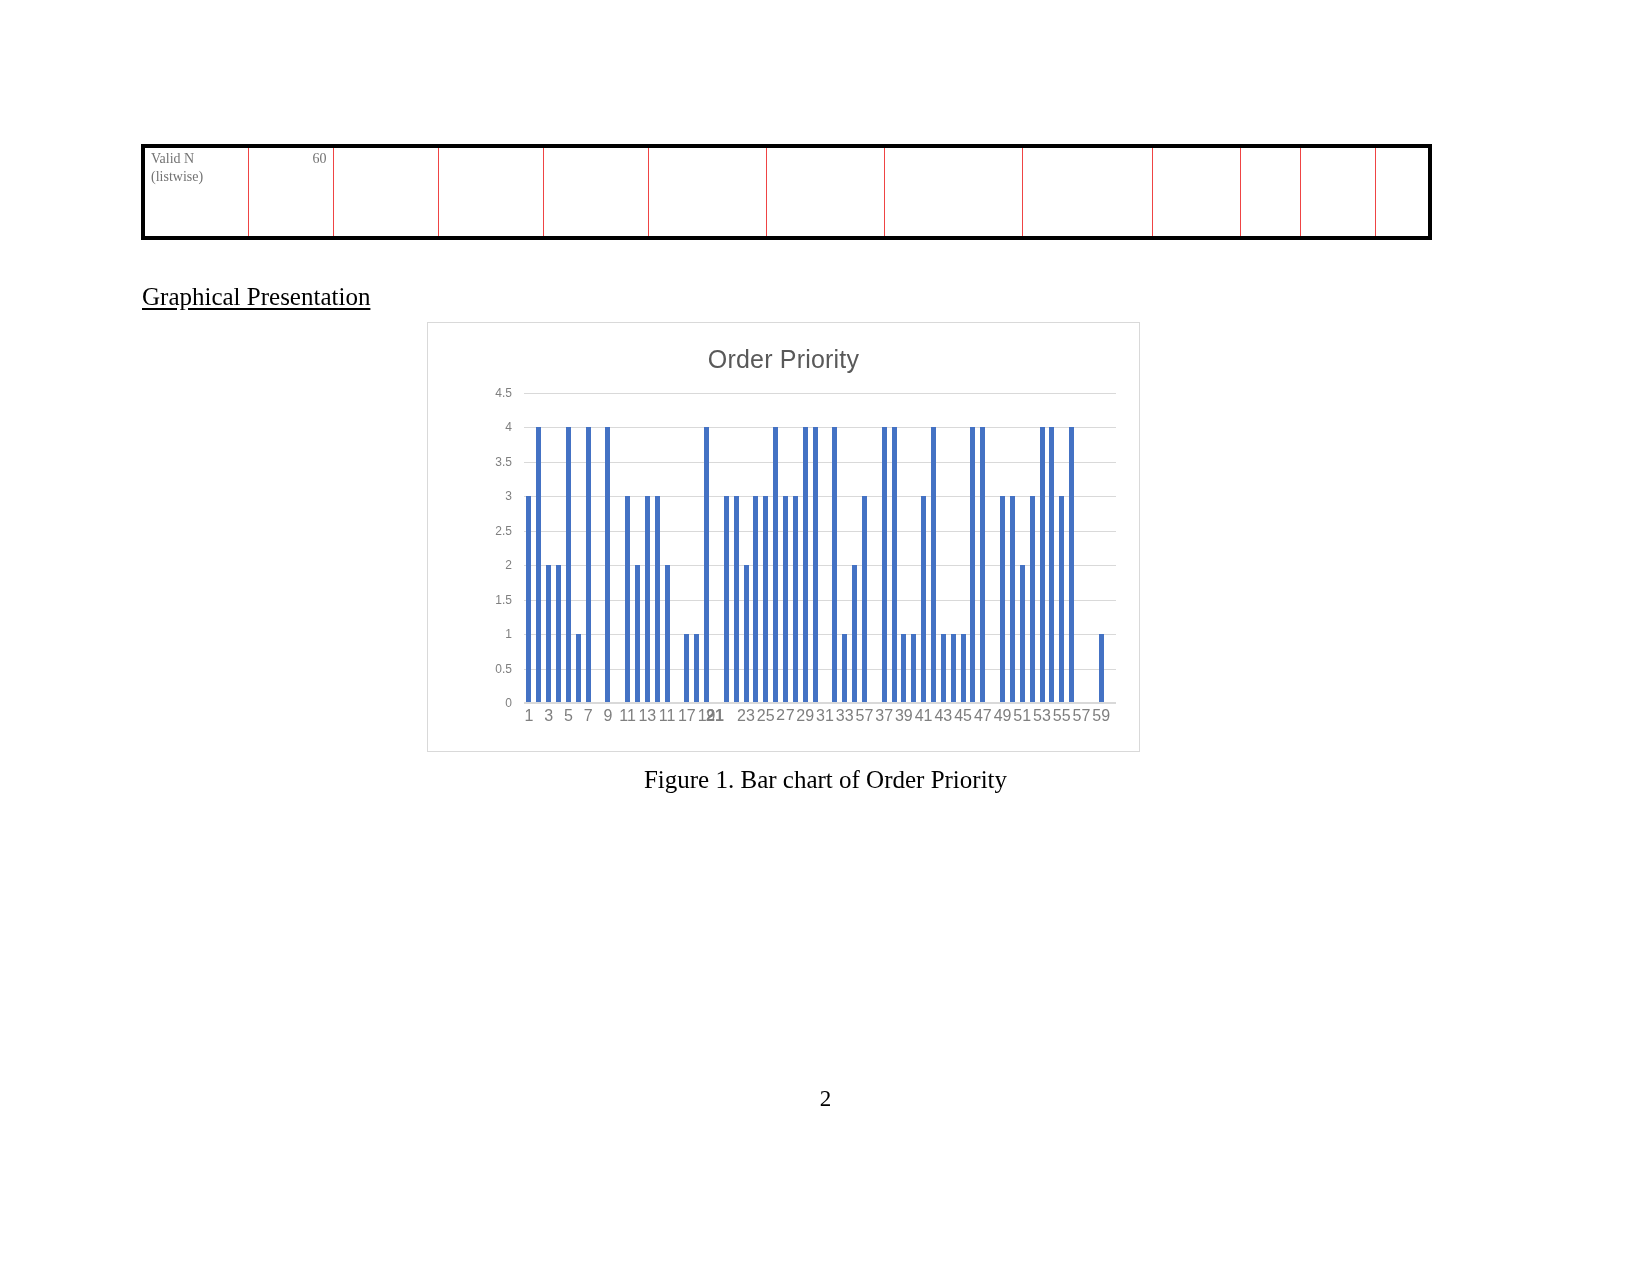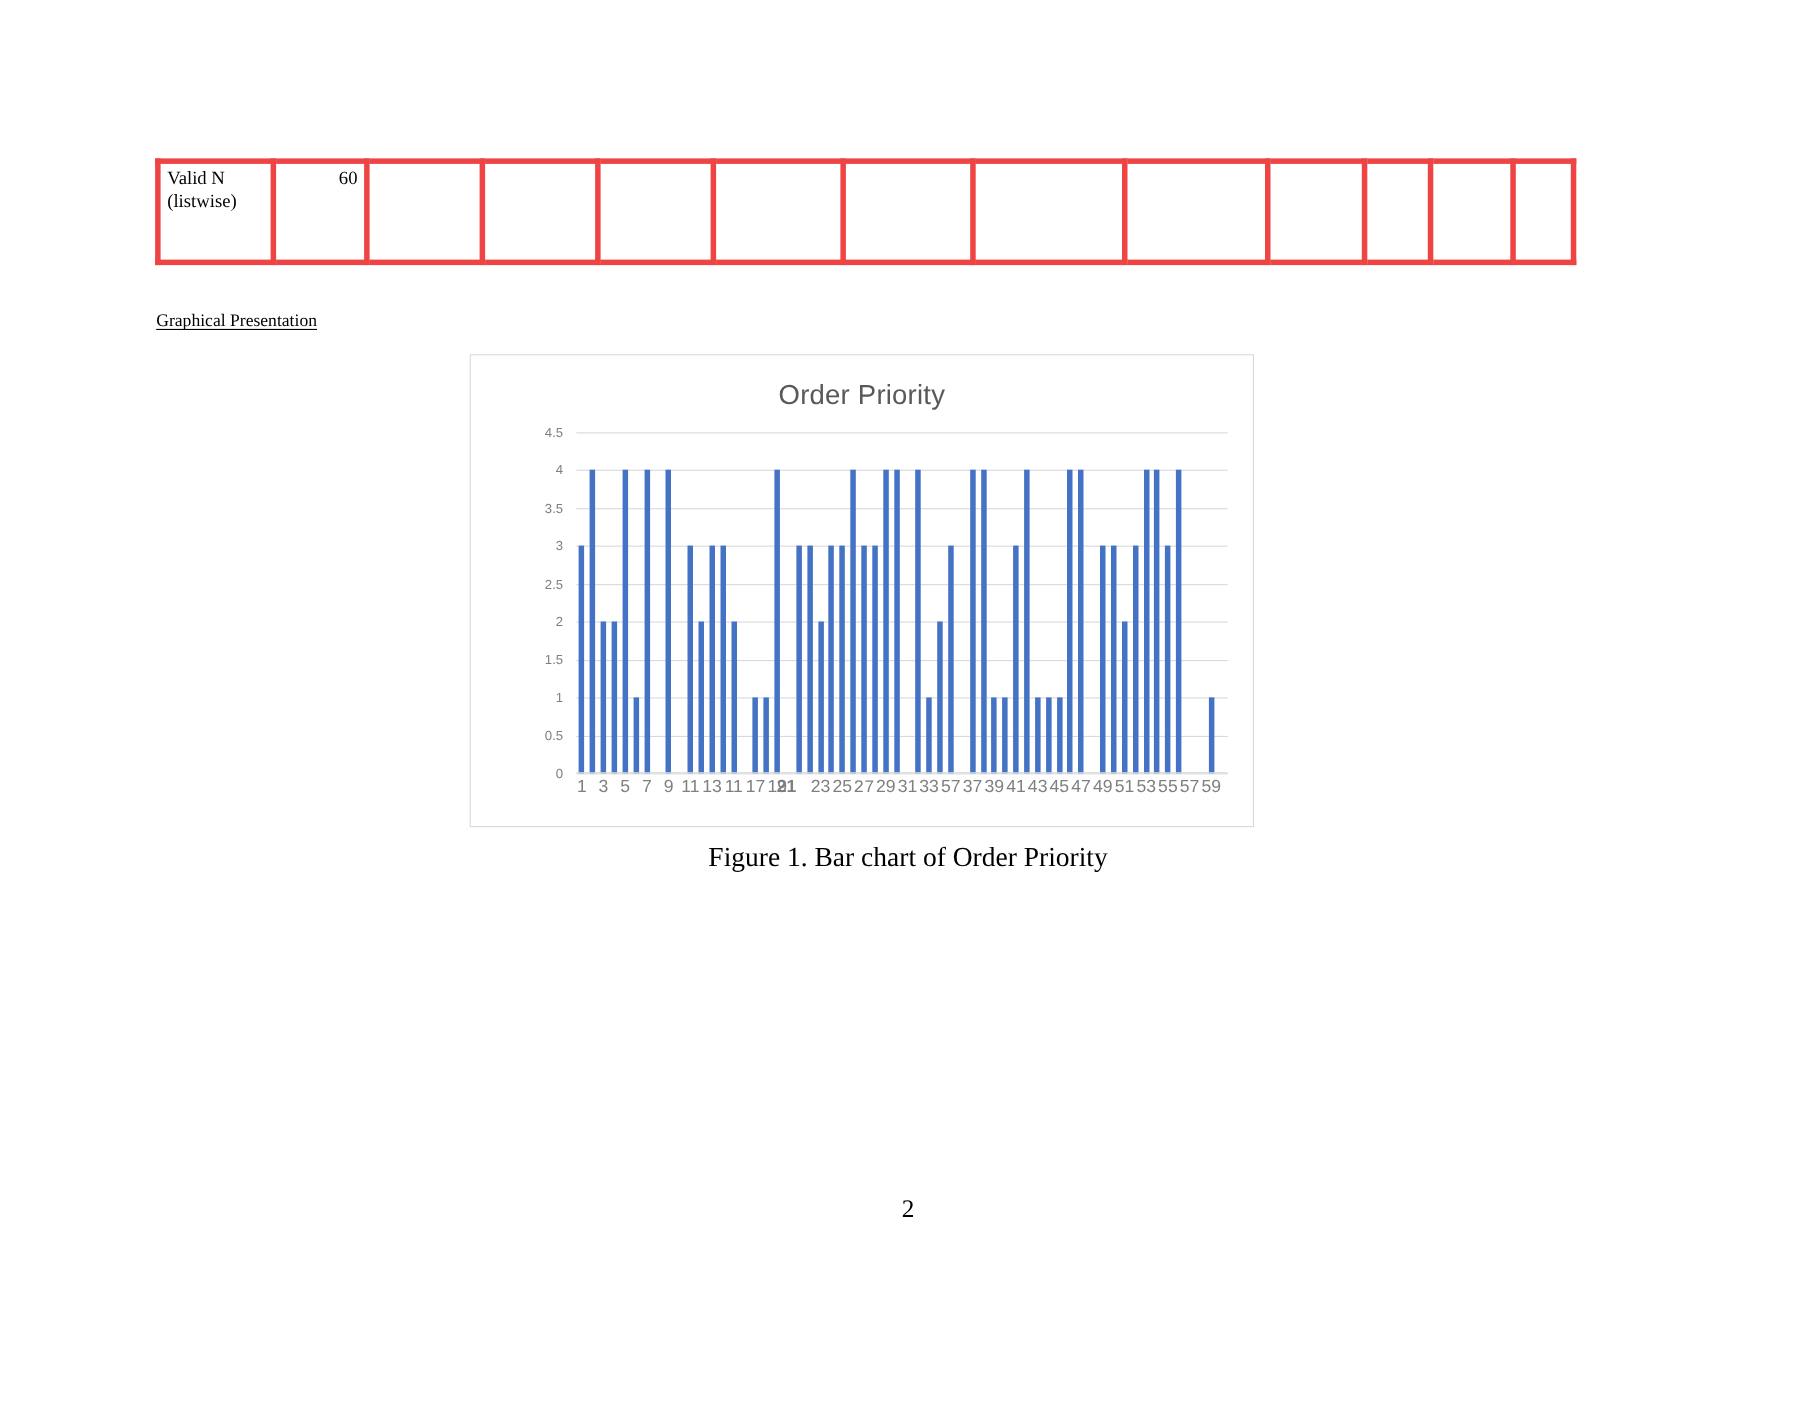--- a/index.html
+++ b/index.html
@@ -17,44 +17,44 @@
     left:141px; top:144px;
     width:1285px;
   }
   table.stats-table {
     border-collapse:collapse;
     table-layout:fixed;
     width:1285px;
     border:4px solid #000;
   }
   table.stats-table td {
-    border:5px solid #ef4444;
+    border:1px solid #ef4444;
     height:92px;
     vertical-align:top;
     padding:2px 6px 0 6px;
     font-family:"Liberation Serif", serif;
-    font-size:17px;
+    font-size:14px;
     line-height:1.26;
-    color:#000000;
+    color:#737373;
     background:#fff;
     box-sizing:border-box;
   }
   td.label-cell {
     border-right:4px solid #000;
     word-break:break-word;
     text-align:left;
   }
   td.value-cell { text-align:right; padding-right:10px; }
 
   
   .section-heading {
     position:absolute;
     left:142px; top:283px;
     font-family:"Liberation Serif", serif;
-    font-size:16px;
+    font-size:25px;
     color:#000;
     text-decoration:underline;
     text-underline-offset:3px;
     white-space:nowrap;
   }
 
   
   .chart-frame {
     position:absolute;
     left:427px; top:322px;

